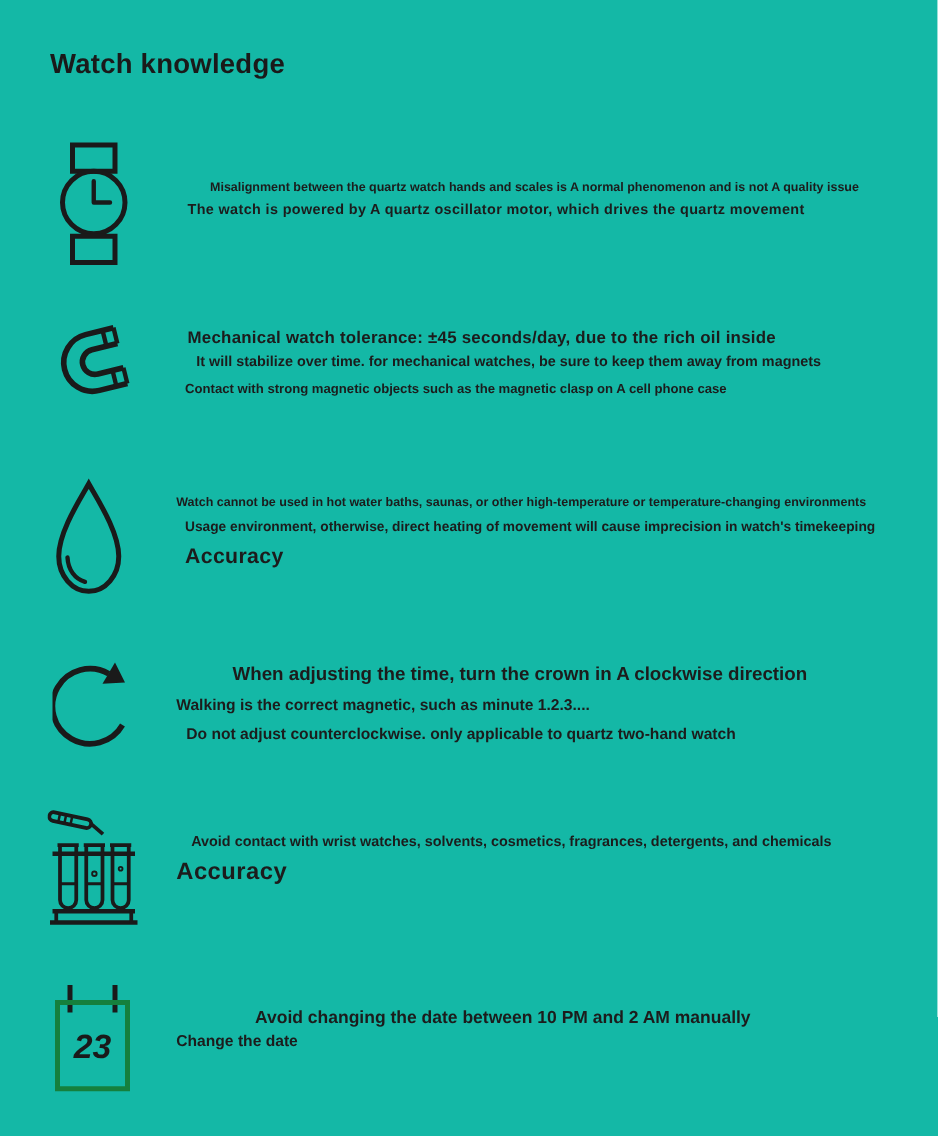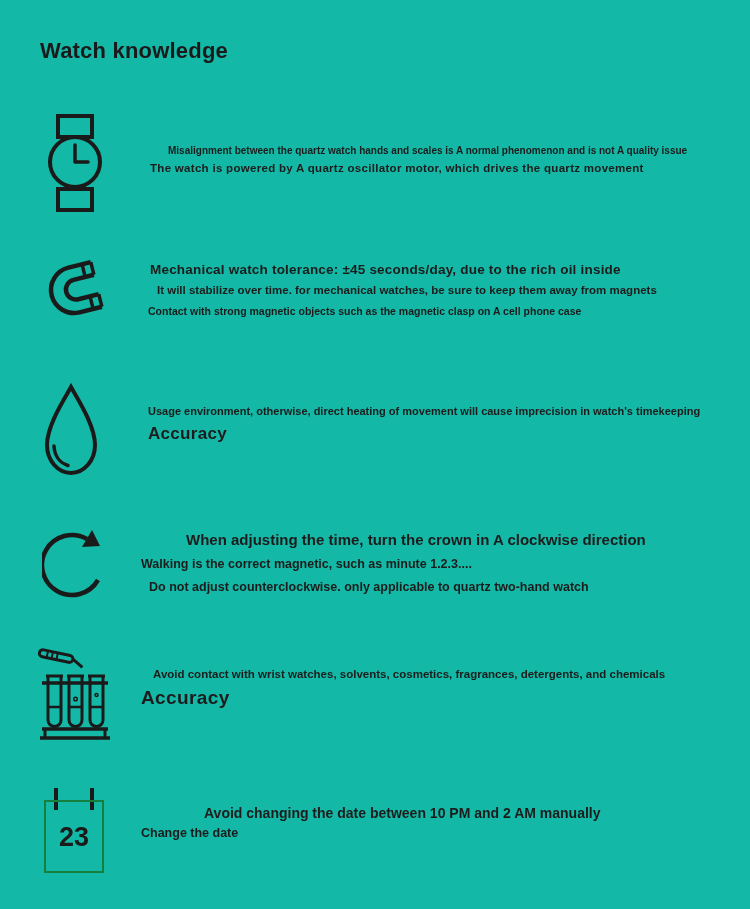--- a/index.html
+++ b/index.html
@@ -46,22 +46,22 @@
   .s6l1{font-size:14px;   padding-left:66px;}
   .s6l2{font-size:12.5px; padding-left:3px;  margin-top:5px;}
 
   
   .cal{position:absolute; left:44px; top:0; width:60px; height:85px;}
   .cal-prong{position:absolute; top:0; width:4px; height:22px; background:#1a1a1a;}
   .cal-prong-left{left:10px;}
   .cal-prong-right{right:10px;}
   .cal-box{
     position:absolute; top:12px; left:0; right:0; bottom:0;
-    border:2px solid #15803d;
-    display:flex; align-items:center; justify-content:center;
+    border:4px solid #15803d;
+    display:flex; align-items:center; justify-content:center;font-style:italic;
   }
   .cal-day{font-size:27px; font-weight:700; color:#1a1a1a; margin-top:2px;}
 </style>
 </head>
 <body>
 
 <div class="page">
 
   <div class="page-title">Watch knowledge</div>
 
@@ -98,20 +98,21 @@
   </div>
 
   <div class="section" style="top:380px;">
     <div class="icon-wrap" style="left:42px; top:0;">
       <svg width="58" height="100" viewBox="0 0 58 100" fill="none">
         <path d="M29 7 C23 18 5 45 5 65 C5 80.5 15.8 93 29 93 C42.2 93 53 80.5 53 65 C53 45 35 18 29 7 Z" stroke="#1a1a1a" stroke-width="4"></path>
         <path d="M12 66 C12.5 76 18 83 26 85.5" stroke="#1a1a1a" stroke-width="3.5" stroke-linecap="round"></path>
       </svg>
     </div>
     <div class="textblock" style="top:17px;">
+      <div class="l s3l1">Watch cannot be used in hot water baths, saunas, or other high-temperature or temperature-changing environments</div>
       <div class="l s3l2">Usage environment, otherwise, direct heating of movement will cause imprecision in watch's timekeeping</div>
       <div class="l s3l3">Accuracy</div>
     </div>
   </div>
 
   <div class="section" style="top:518px;">
     <div class="icon-wrap" style="left:42px; top:0;">
       <svg width="64" height="84" viewBox="0 0 64 84" fill="none">
         <path d="M56 62 A30 30 0 1 1 45 21" stroke="#1a1a1a" stroke-width="4.5"></path>
         <polygon points="58,28 40,29 50,12" fill="#1a1a1a"></polygon>

